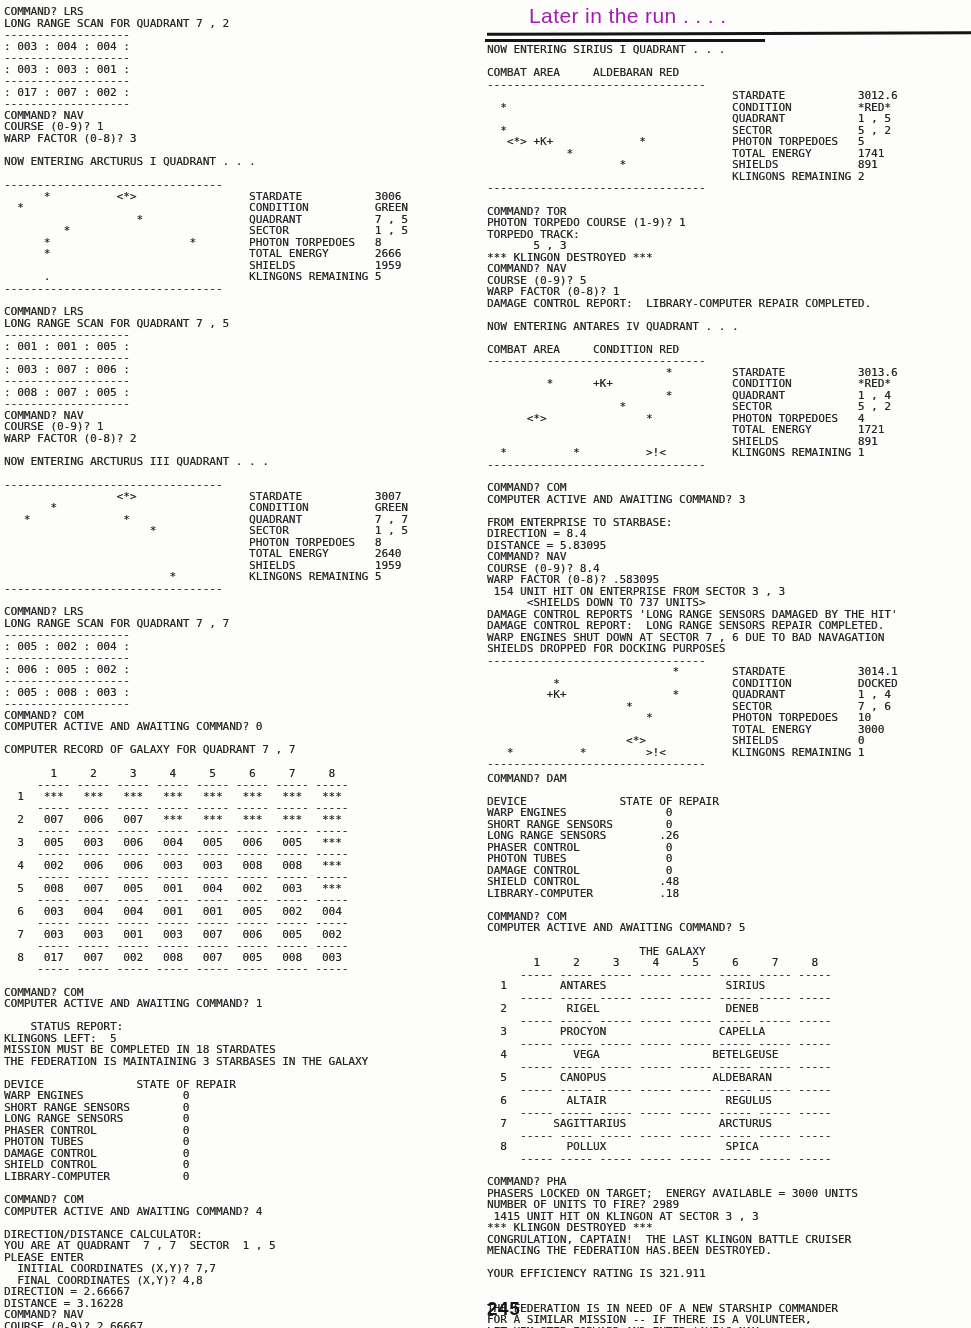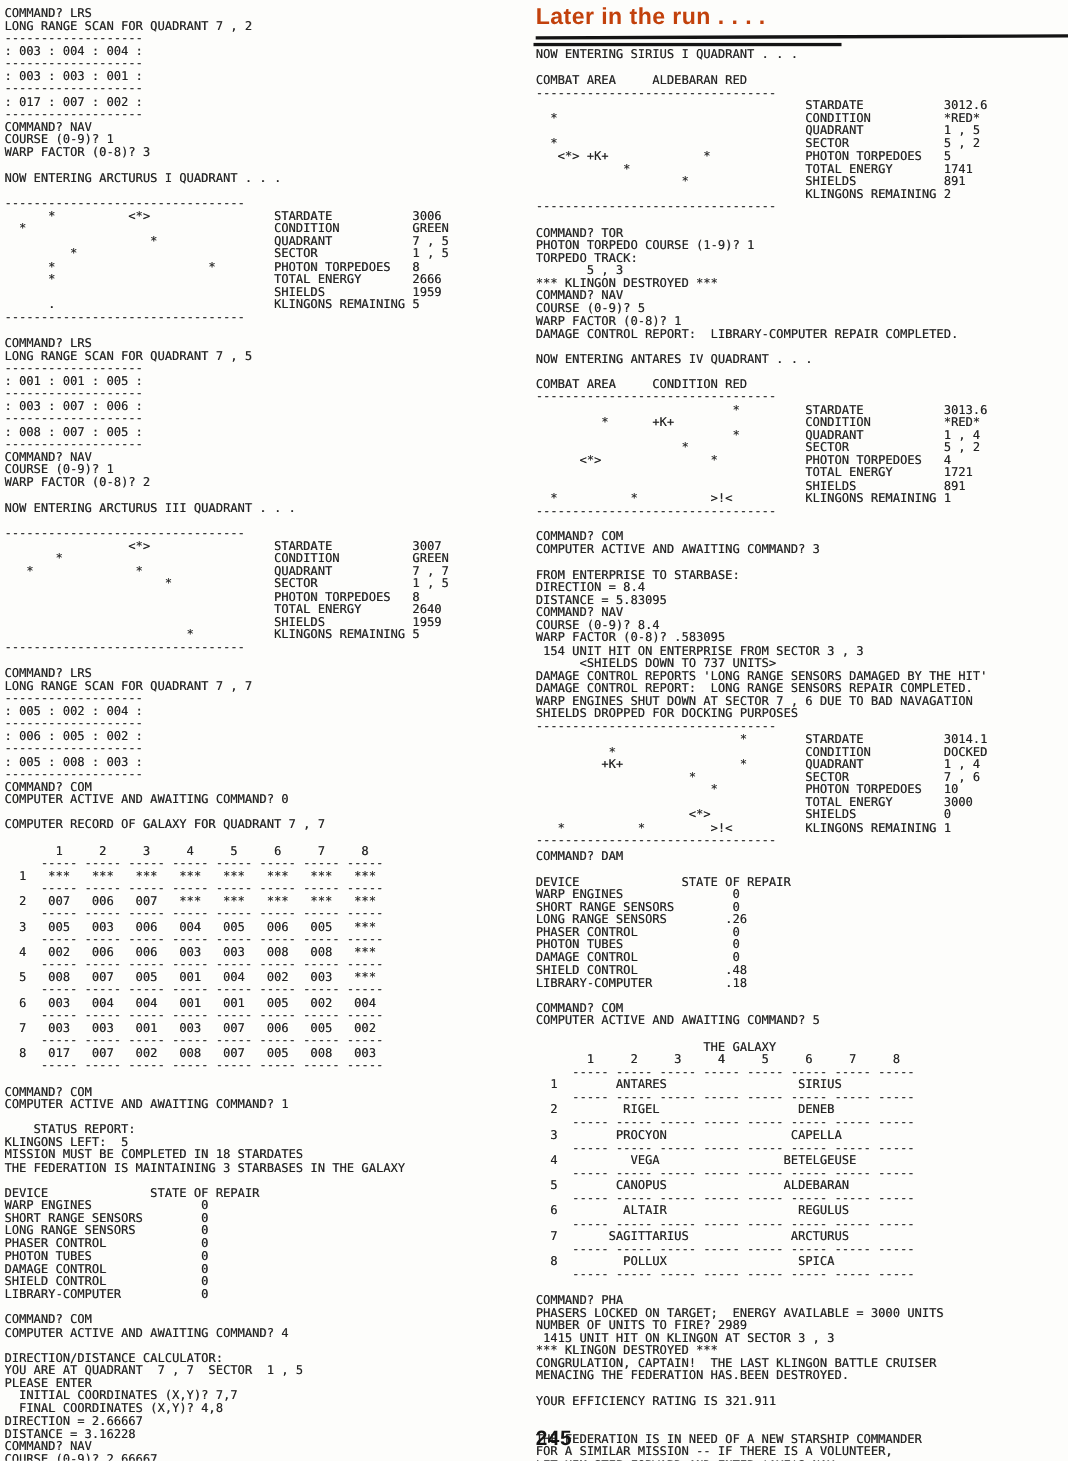--- a/index.html
+++ b/index.html
@@ -24,26 +24,27 @@
   }
   pre.tight{margin-bottom:0;}
   pre.mb3{margin-bottom:3px;}
   .r-header{
     position:relative;
     height:40px;
     margin-bottom:2px;
   }
   .r-header .title{
     font-family:"Liberation Sans",sans-serif;
-    font-weight:700;
+    font-weight:400;
     font-size:21px;
-    color:#c2410c;
+    color:#a21caf;
     letter-spacing:.4px;
     display:inline-block;
     padding-top:2px;
+    margin-left:42px;
   }
   .rule-a{position:absolute;top:30px;left:0;width:484px;height:3px;background:#141414;transform:rotate(-.2deg);}
   .rule-b{position:absolute;top:37px;left:-2px;width:280px;height:3px;background:#141414;}
   .page-number{
     position:absolute;left:487px;top:1298px;
     font-family:"Liberation Sans",sans-serif;
     font-weight:700;font-size:19px;color:#141414;
     letter-spacing:.5px;
   }
 </style>

